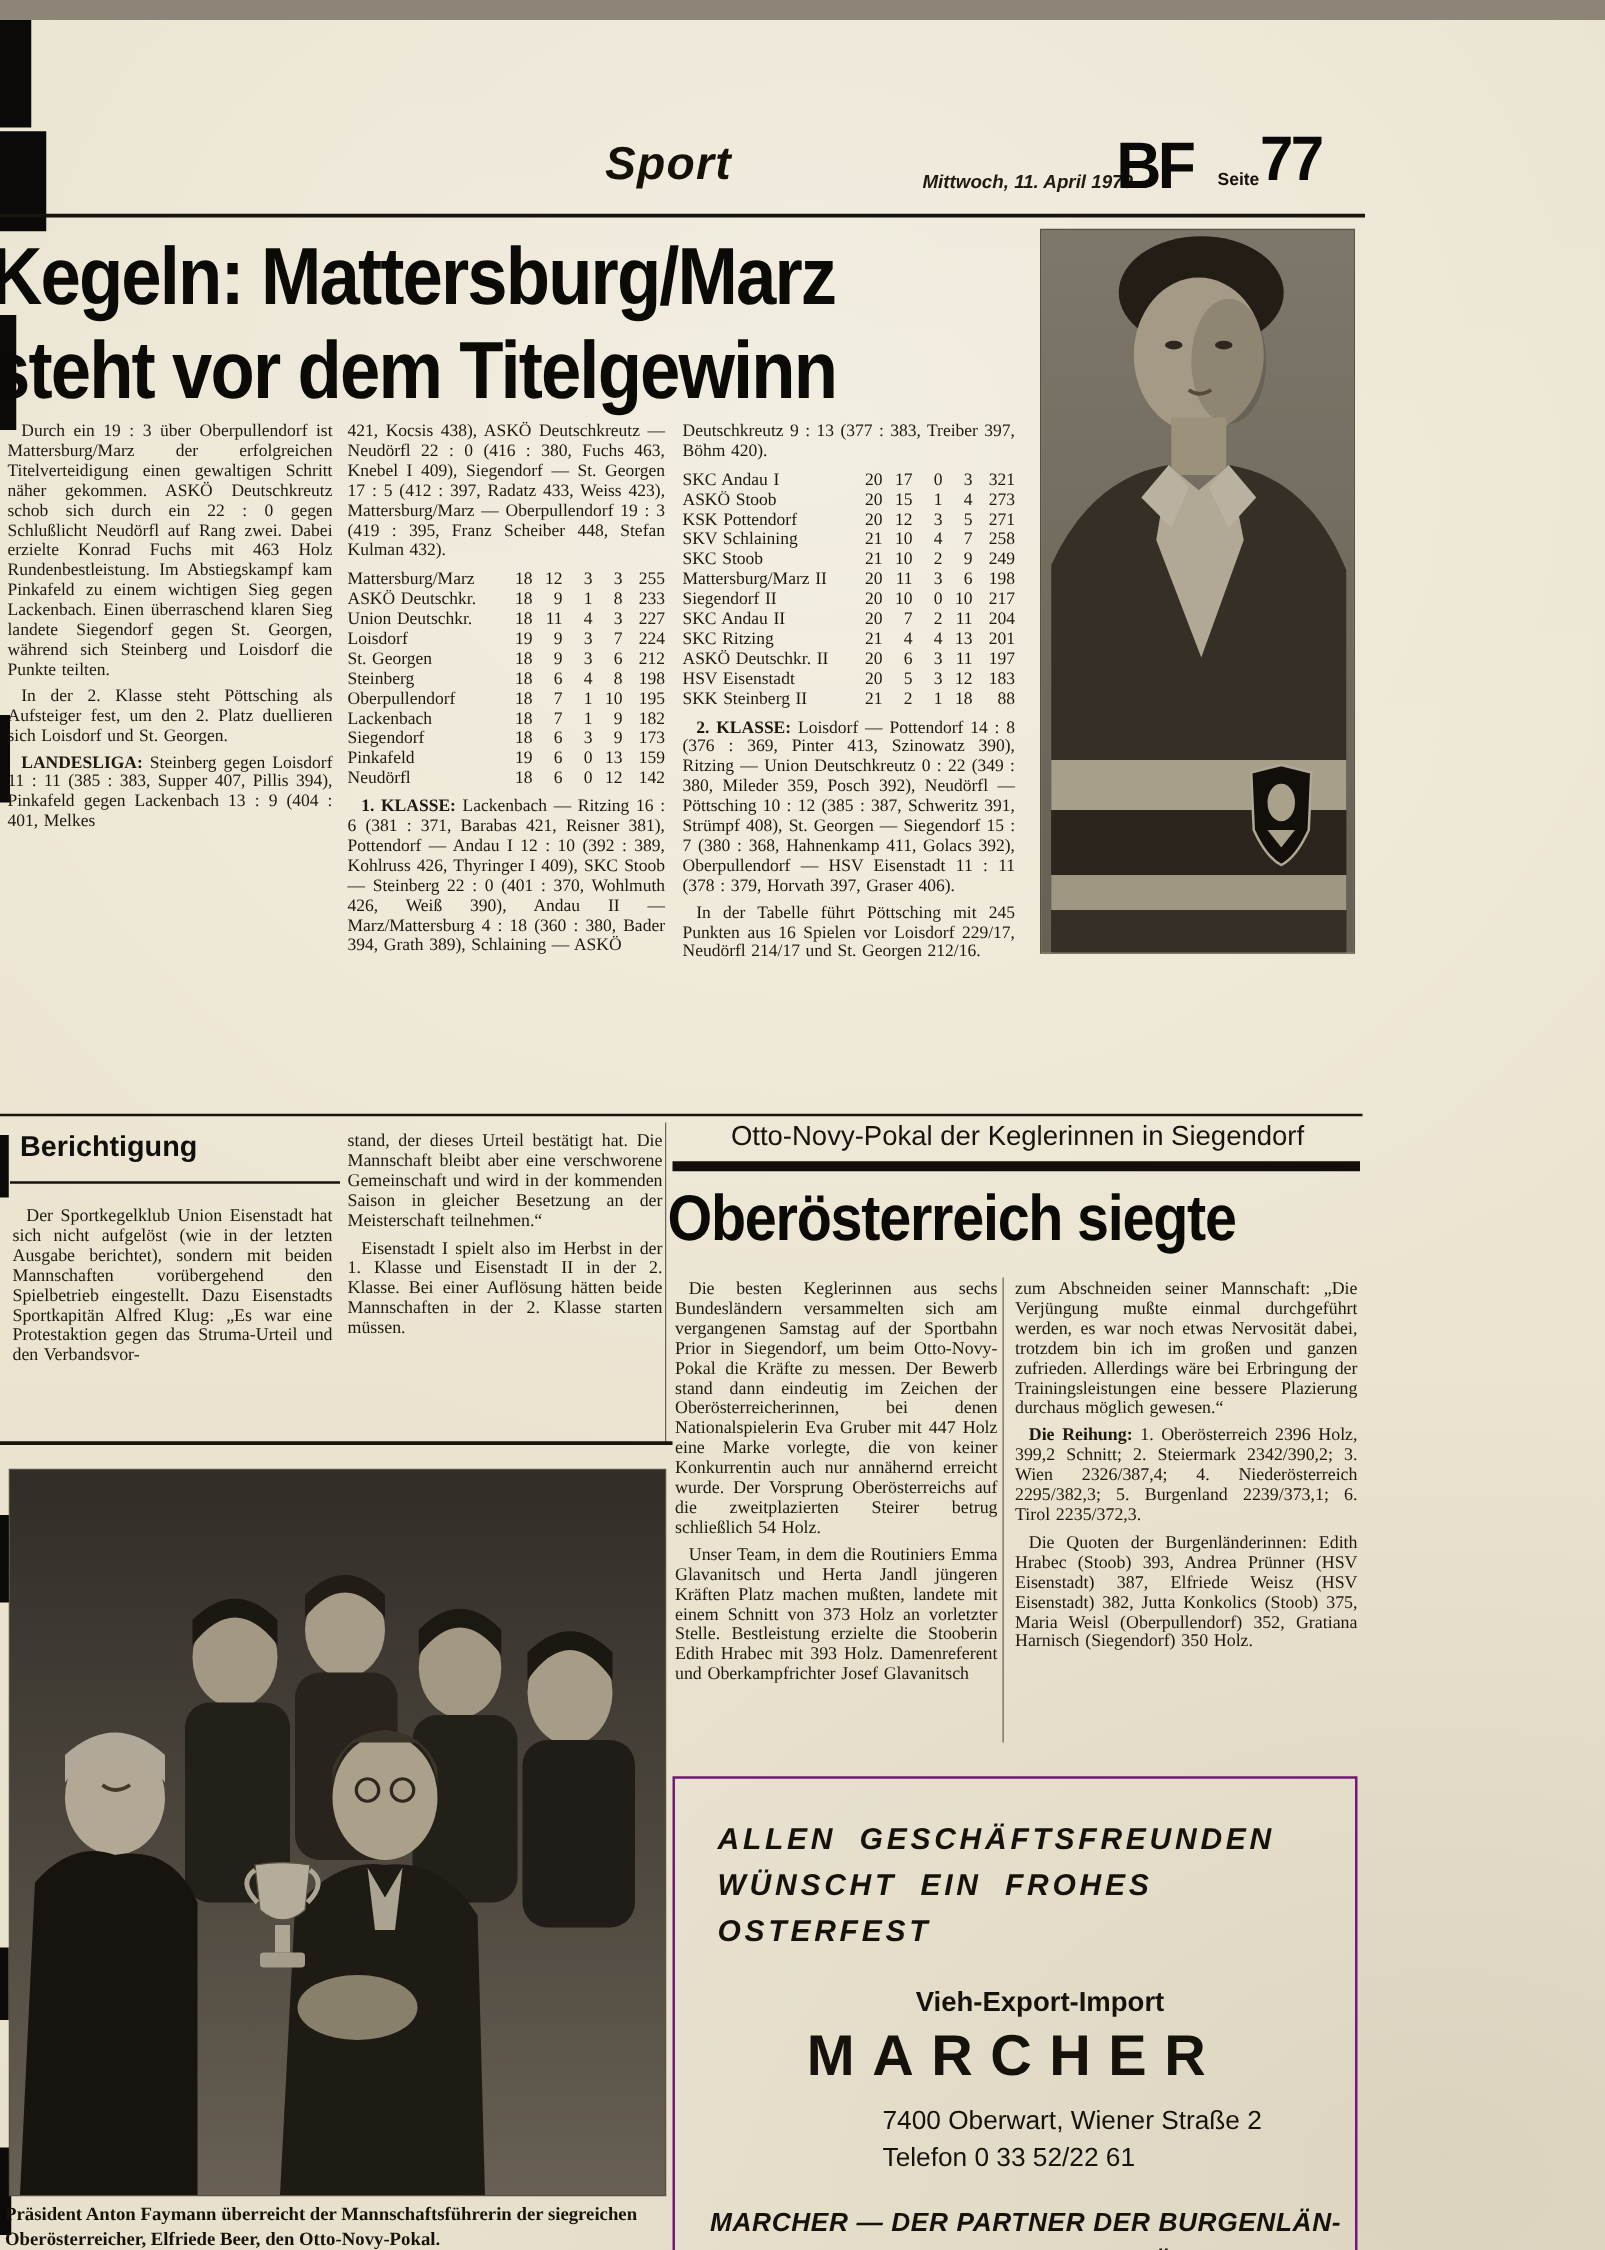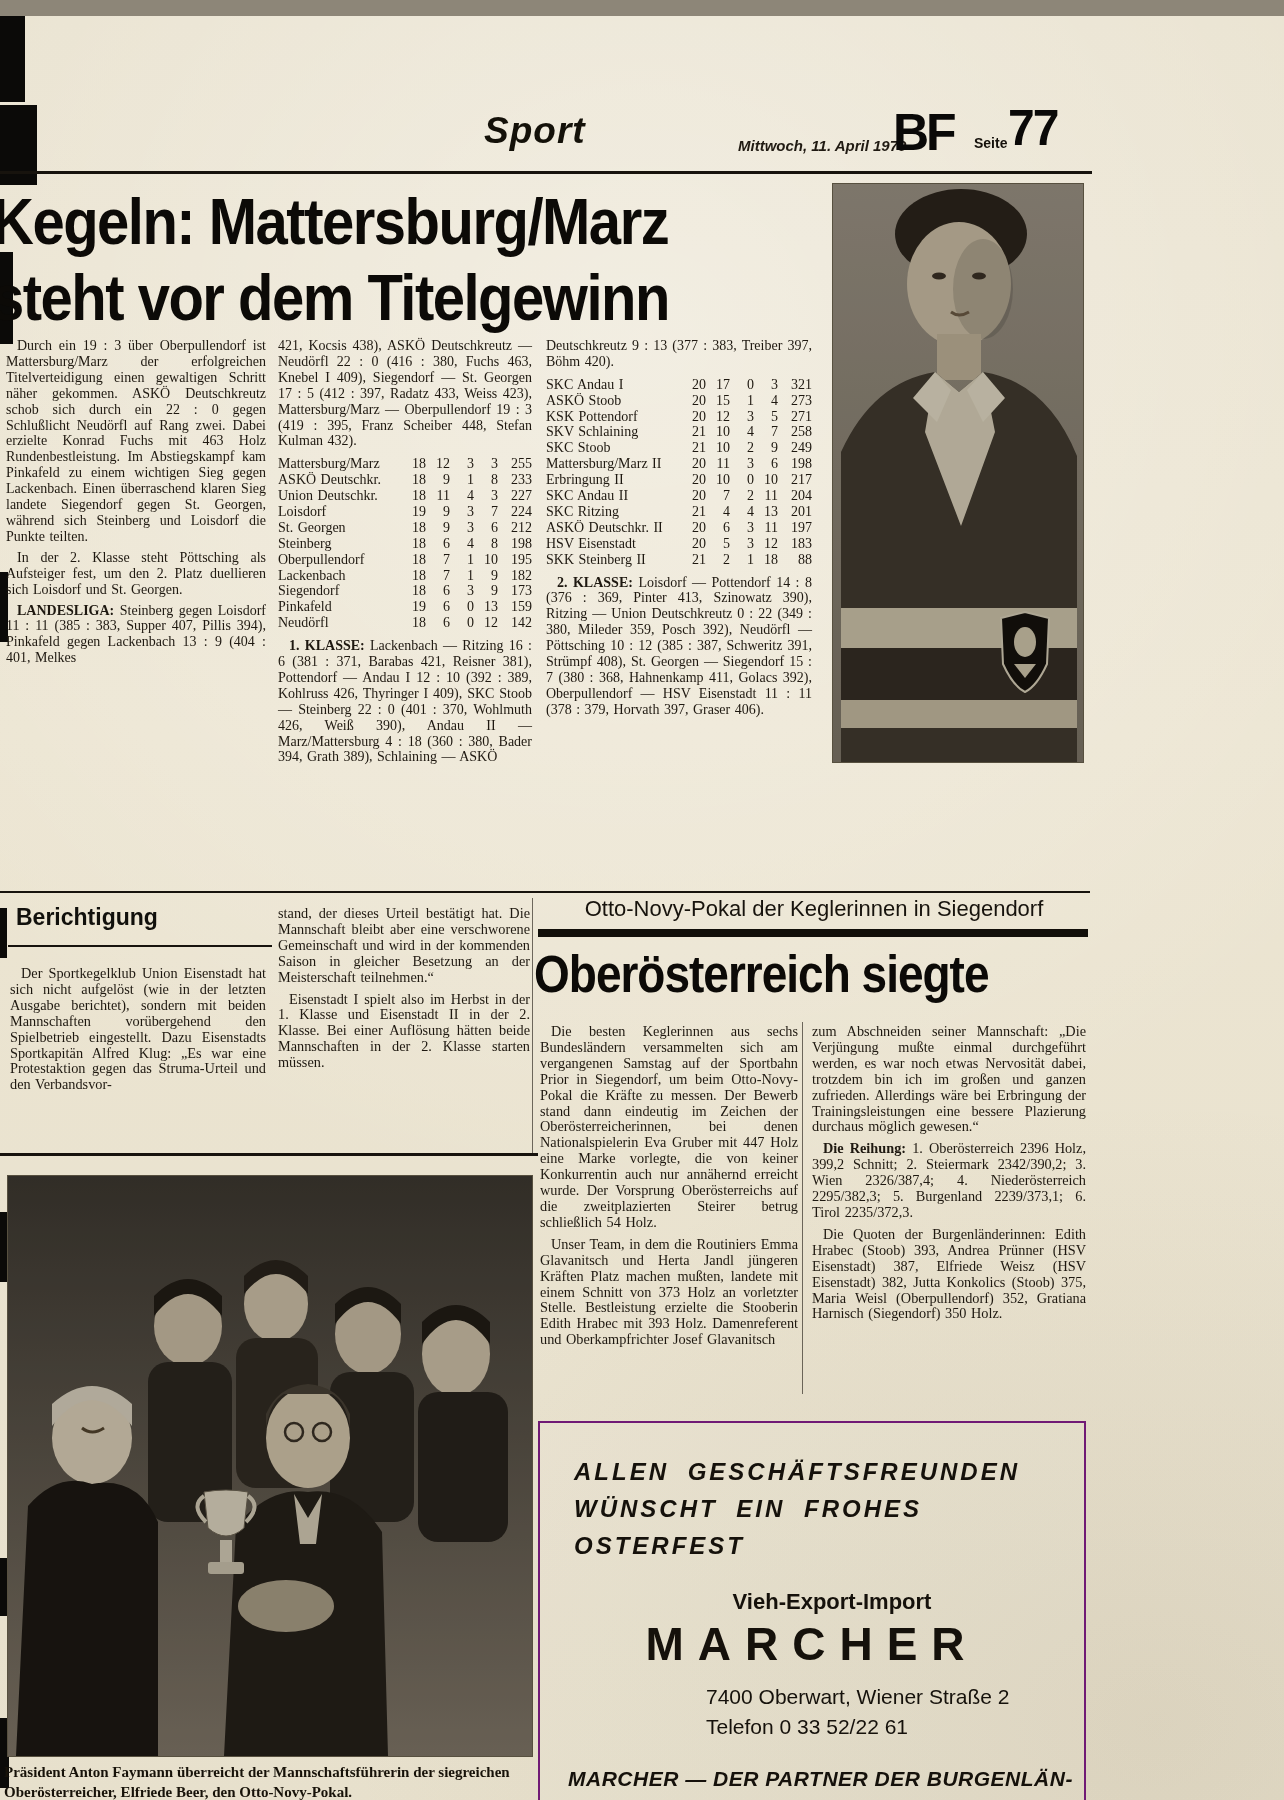--- a/index.html
+++ b/index.html
@@ -298,21 +298,21 @@
         </div>
         <div class="trow">
           <span class="tname">Mattersburg/Marz II</span>
           <span class="tnum">20</span>
           <span class="tnum">11</span>
           <span class="tnum">3</span>
           <span class="tnum">6</span>
           <span class="tnum">198</span>
         </div>
         <div class="trow">
-          <span class="tname">Erbringung II</span>
+          <span class="tname">Siegendorf II</span>
           <span class="tnum">20</span>
           <span class="tnum">10</span>
           <span class="tnum">0</span>
           <span class="tnum">10</span>
           <span class="tnum">217</span>
         </div>
         <div class="trow">
           <span class="tname">SKC Andau II</span>
           <span class="tnum">20</span>
           <span class="tnum">7</span>
@@ -347,20 +347,21 @@
         <div class="trow">
           <span class="tname">SKK Steinberg II</span>
           <span class="tnum">21</span>
           <span class="tnum">2</span>
           <span class="tnum">1</span>
           <span class="tnum">18</span>
           <span class="tnum">88</span>
         </div>
       </div>
     <p><b class="plead">2. KLASSE:</b> <span>Loisdorf — Pottendorf 14 : 8 (376 : 369, Pinter 413, Szinowatz 390), Ritzing — Union Deutschkreutz 0 : 22 (349 : 380, Mileder 359, Posch 392), Neudörfl — Pöttsching 10 : 12 (385 : 387, Schweritz 391, Strümpf 408), St. Georgen — Siegendorf 15 : 7 (380 : 368, Hahnenkamp 411, Golacs 392), Oberpullendorf — HSV Eisenstadt 11 : 11 (378 : 379, Horvath 397, Graser 406).</span></p>
+    <p>In der Tabelle führt Pöttsching mit 245 Punkten aus 16 Spielen vor Loisdorf 229/17, Neudörfl 214/17 und St. Georgen 212/16.</p>
   </div>
 
   <div class="rule mid-rule"></div>
   <div class="vrule vrule-corr"></div>
 
   <h2 class="corr-title" style="margin:0;">Berichtigung</h2>
   <div class="rule ber-rule"></div>
   <div class="corrcol corr1">
     <p>Der Sportkegelklub Union Eisenstadt hat sich nicht aufgelöst (wie in der letzten Ausgabe berichtet), sondern mit beiden Mannschaften vorübergehend den Spielbetrieb eingestellt. Dazu Eisenstadts Sportkapitän Alfred Klug: „Es war eine Protestaktion gegen das Struma-Urteil und den Verbandsvor-</p>
   </div>

